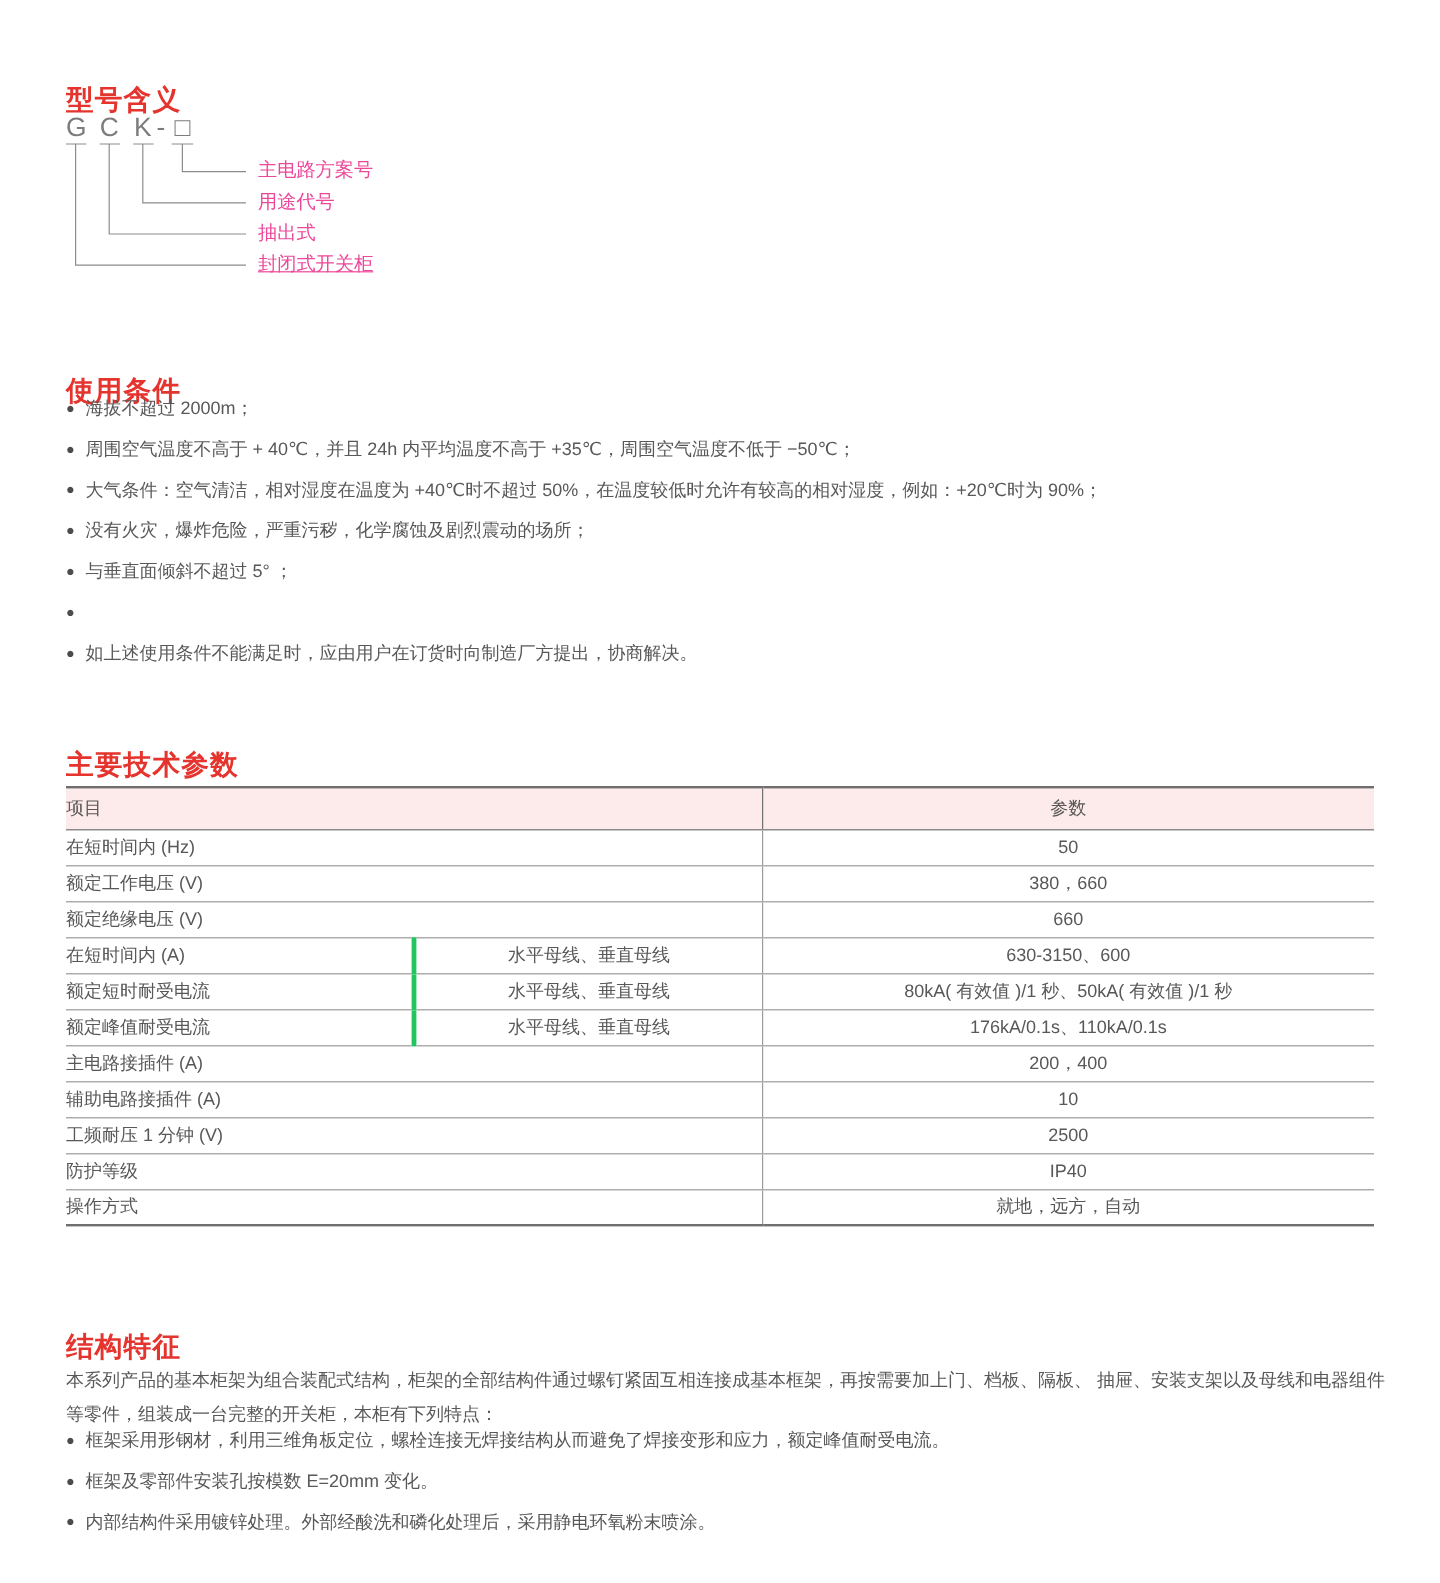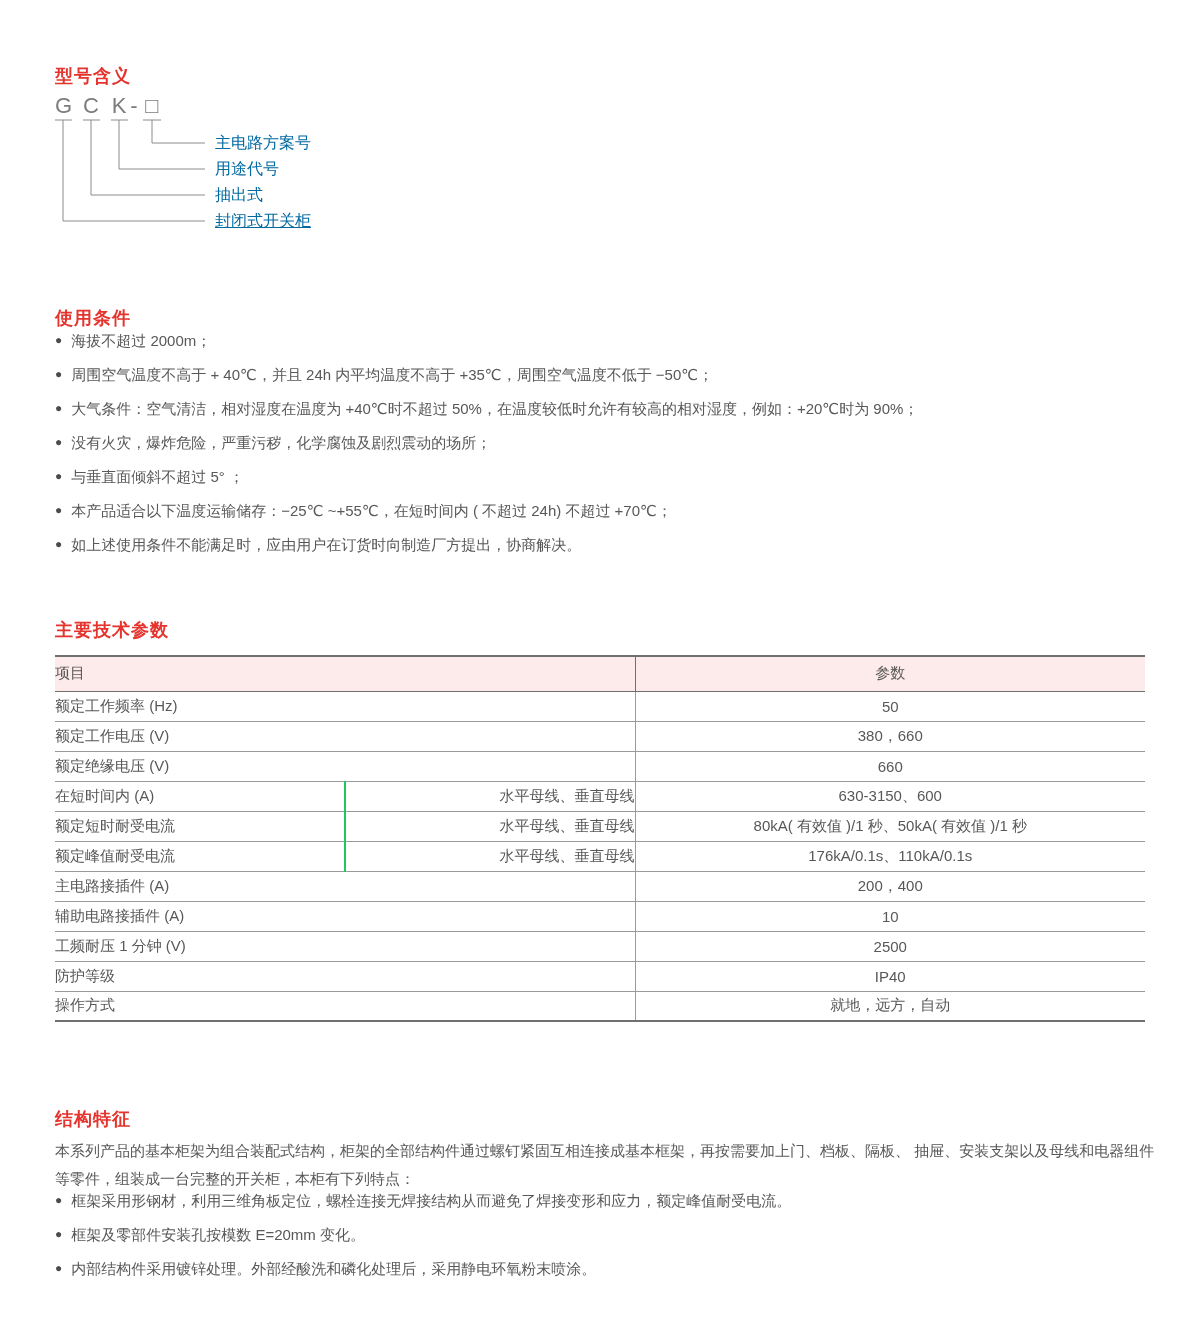--- a/index.html
+++ b/index.html
@@ -6,39 +6,39 @@
   html, body { margin: 0; padding: 0; background: #ffffff; }
   body {
     width: 1200px; height: 1319px;
     font-family: "Liberation Sans", "DejaVu Sans", sans-serif;
     color: #595757;
   }
   .page { position: relative; width: 1200px; height: 1319px; overflow: hidden; }
 
   .section-title {
     position: absolute; left: 55px;
-    font-size: 18px; font-weight: bold; color: #e5332d;
+    font-size: 23px; font-weight: bold; color: #e5332d;
     letter-spacing: 1px;
   }
   #title-model     { top: 49px; }
   #title-conditions{ top: 291px; }
   #title-params    { top: 603px; }
   #title-structure { top: 1079px; margin-top: 28px; }
 
   
   .model-diagram { position: absolute; left: 55px; top: 93px; width: 520px; height: 150px; }
   .model-char {
     position: absolute; top: 0; font-size: 22px; color: #7c7c7c;
     width: 16px; text-align: center; line-height: 26px;
   }
   .mc0 { left: 0px; } .mc1 { left: 28px; } .mc2 { left: 56px; }
   .mc3 { left: 72px; width: 14px; } .mc4 { left: 88px; width: 18px; }
   .model-lines { position: absolute; left: 0; top: 0; }
   .model-label {
-    position: absolute; left: 160px; font-size: 16px; color: #0369a1;
+    position: absolute; left: 160px; font-size: 16px; color: #ec4899;
     line-height: 20px; white-space: nowrap;
   }
   .ml0 { top: 40px; } .ml1 { top: 66px; } .ml2 { top: 92px; } .ml3 { top: 118px; text-decoration: underline; }
 
   
   .bullet-list { position: absolute; left: 55px; width: 1105px; }
   #conditions-list { top: 331px; }
   #structure-list  { top: 1191px; }
   .bullet-item { display: flex; align-items: flex-start; margin-bottom: 15px; font-size: 15px; line-height: 19px; }
   .bullet-dot { flex: 0 0 auto; font-size: 12px; line-height: 19px; margin-right: 9px; color: #4d4b4b; }
@@ -52,21 +52,21 @@
   table.params th, table.params td { font-weight: normal; padding: 0; }
   table.params thead th {
     background: #fcebea; height: 35px;
     border-top: 2px solid #6f6f6f; border-bottom: 1px solid #6f6f6f;
   }
   th.h-item { text-align: left; padding-left: 15px; }
   th.h-param { text-align: center; border-left: 1px solid #6f6f6f; }
   table.params tbody td { height: 30px; border-bottom: 1px solid #9a9a9a; }
   table.params tbody tr:last-child td { border-bottom: 2px solid #6f6f6f; }
   td.cell-item { text-align: left; padding-left: 15px; }
-  td.cell-sub  { text-align: right; padding-left: 15px; border-left: 2px solid #22c55e; }
+  td.cell-sub  { text-align: center; padding-left: 15px; border-left: 4px solid #22c55e; }
   td.cell-value{ text-align: center; border-left: 1px solid #9a9a9a; }
 
   
   .structure-intro {
     position: absolute; left: 55px; top: 1122px; width: 1100px;
     font-size: 15px; line-height: 28px; color: #595757;
   }
 </style>
 </head>
 <body>
@@ -124,21 +124,20 @@
     <div class="bullet-item">
       <span class="bullet-dot">●</span>
       <span>没有火灾，爆炸危险，严重污秽，化学腐蚀及剧烈震动的场所；</span>
     </div>
     <div class="bullet-item">
       <span class="bullet-dot">●</span>
       <span>与垂直面倾斜不超过 5° ；</span>
     </div>
     <div class="bullet-item">
       <span class="bullet-dot">●</span>
-      <span>本产品适合以下温度运输储存：−25℃ ~+55℃，在短时间内 ( 不超过 24h) 不超过 +70℃；</span>
     </div>
     <div class="bullet-item">
       <span class="bullet-dot">●</span>
       <span>如上述使用条件不能满足时，应由用户在订货时向制造厂方提出，协商解决。</span>
     </div>
   </div>
 
   <h2 class="section-title" id="title-params">主要技术参数</h2>
 
   <div class="params-table-wrap">
@@ -149,21 +148,21 @@
           <col class="c3">
         </colgroup>
       <thead>
         <tr>
           <th class="h-item" colspan="2">项目</th>
           <th class="h-param">参数</th>
         </tr>
       </thead>
       <tbody>
         <tr>
-          <td class="cell-item" colspan="2">额定工作频率 (Hz)</td>
+          <td class="cell-item" colspan="2">在短时间内 (Hz)</td>
           <td class="cell-value">50</td>
         </tr>
         <tr>
           <td class="cell-item" colspan="2">额定工作电压 (V)</td>
           <td class="cell-value">380，660</td>
         </tr>
         <tr>
           <td class="cell-item" colspan="2">额定绝缘电压 (V)</td>
           <td class="cell-value">660</td>
         </tr>

